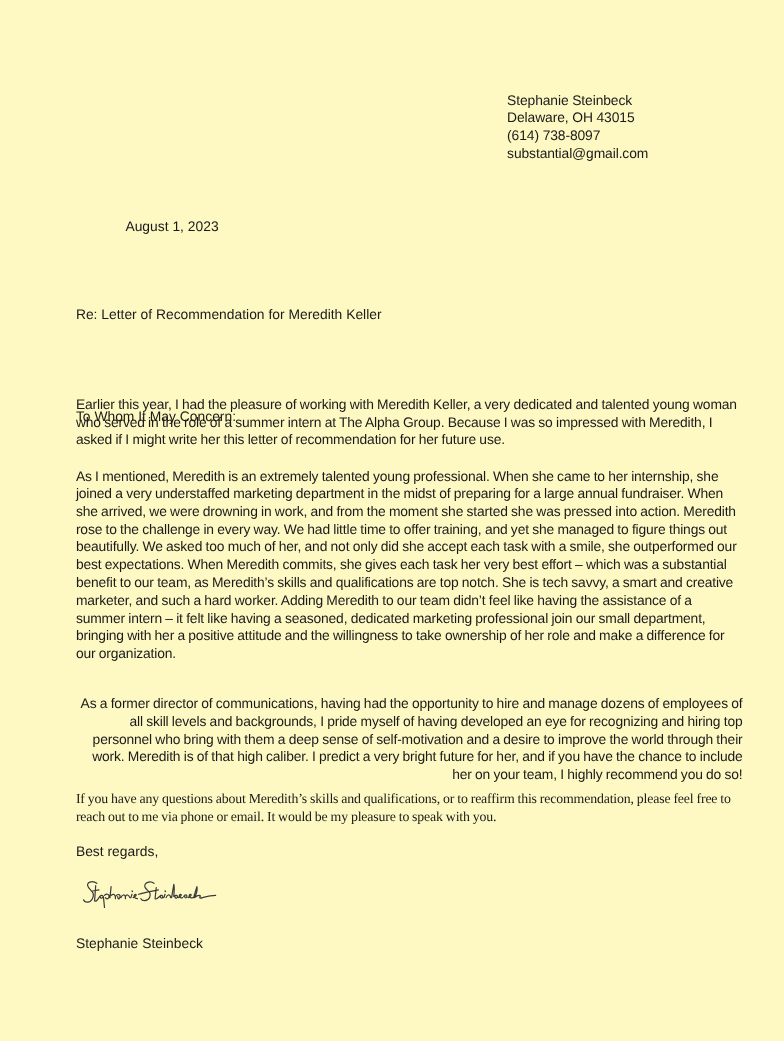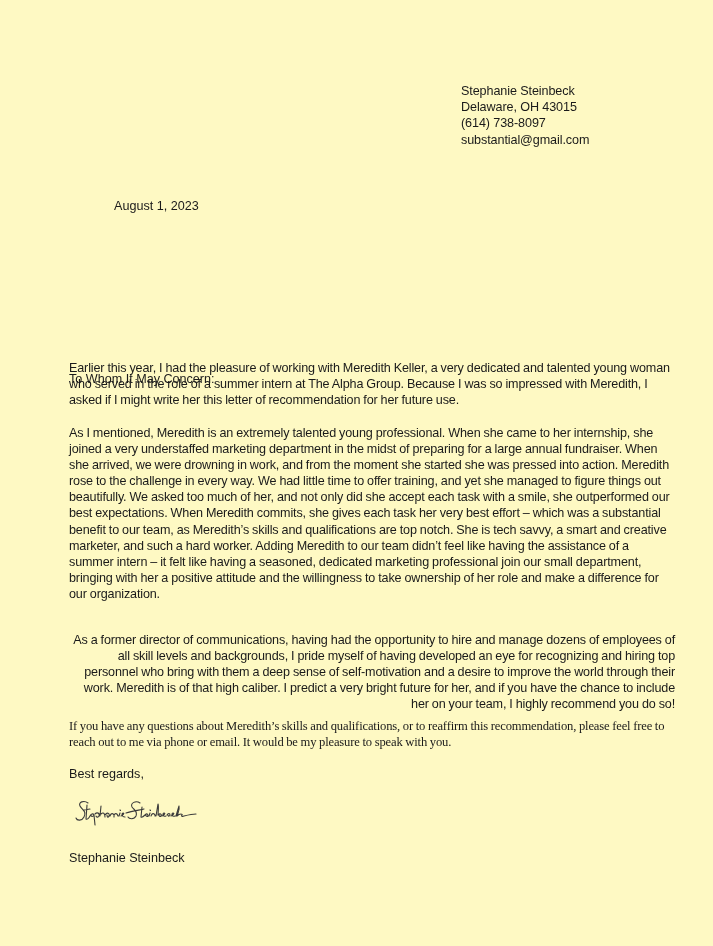--- a/index.html
+++ b/index.html
@@ -95,20 +95,21 @@
 
   <div class="sender">
     <div>Stephanie Steinbeck</div>
     <div>Delaware, OH 43015</div>
     <div>(614) 738-8097</div>
     <div>substantial@gmail.com</div>
   </div>
 
   <div class="date">August 1, 2023</div>
 
+  <div class="subject">Re: Letter of Recommendation for Meredith Keller</div>
 
   <div class="salutation">To Whom It May Concern:</div>
 
   <p class="para p1">Earlier this year, I had the pleasure of working with Meredith Keller, a very dedicated and talented young woman who served in the role of a summer intern at The Alpha Group. Because I was so impressed with Meredith, I asked if I might write her this letter of recommendation for her future use.</p>
   <p class="para p2">As I mentioned, Meredith is an extremely talented young professional. When she came to her internship, she joined a very understaffed marketing department in the midst of preparing for a large annual fundraiser. When she arrived, we were drowning in work, and from the moment she started she was pressed into action. Meredith rose to the challenge in every way. We had little time to offer training, and yet she managed to figure things out beautifully. We asked too much of her, and not only did she accept each task with a smile, she outperformed our best expectations. When Meredith commits, she gives each task her very best effort – which was a substantial benefit to our team, as Meredith’s skills and qualifications are top notch. She is tech savvy, a smart and creative marketer, and such a hard worker. Adding Meredith to our team didn’t feel like having the assistance of a summer intern – it felt like having a seasoned, dedicated marketing professional join our small department, bringing with her a positive attitude and the willingness to take ownership of her role and make a difference for our organization.</p>
   <p class="para p3">As a former director of communications, having had the opportunity to hire and manage dozens of employees of all skill levels and backgrounds, I pride myself of having developed an eye for recognizing and hiring top personnel who bring with them a deep sense of self-motivation and a desire to improve the world through their work. Meredith is of that high caliber. I predict a very bright future for her, and if you have the chance to include her on your team, I highly recommend you do so!</p>
   <p class="para p4">If you have any questions about Meredith’s skills and qualifications, or to reaffirm this recommendation, please feel free to reach out to me via phone or email. It would be my pleasure to speak with you.</p>
 
   <div class="closing">Best regards,</div>
 

